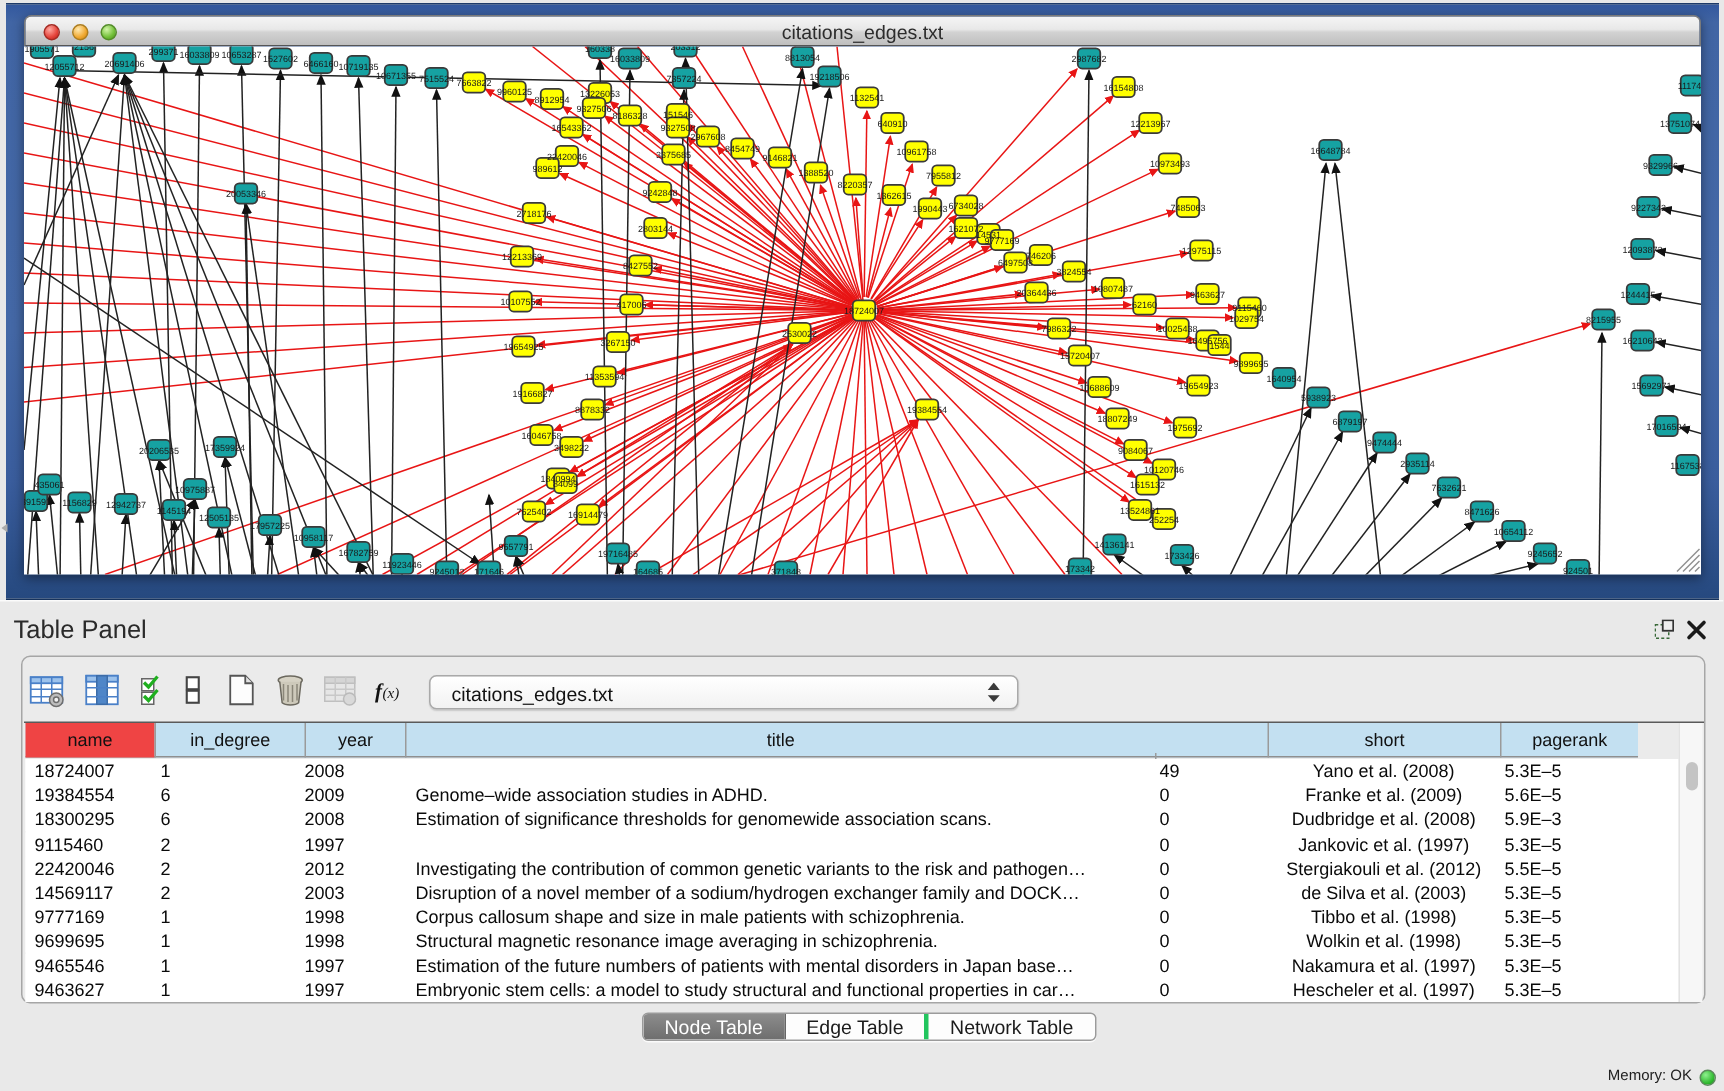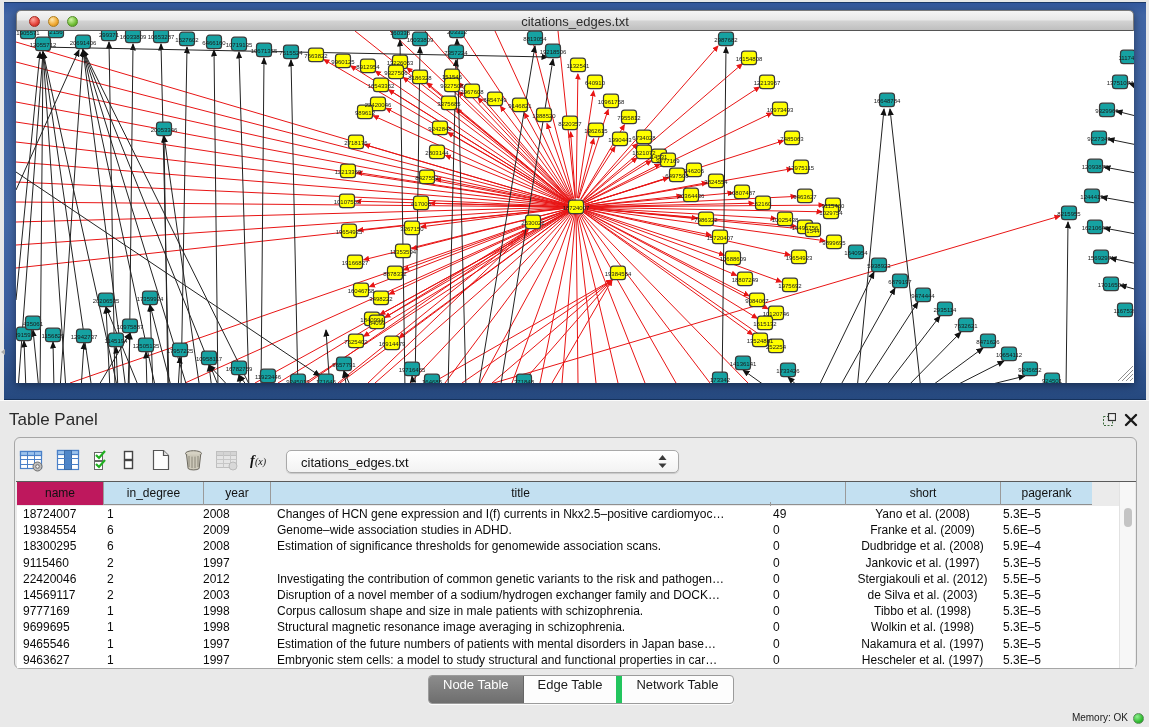--- a/index.html
+++ b/index.html
@@ -32,24 +32,24 @@
 #thead { position:absolute; left:17px; top:482px; width:1075px; height:23px; background:#c3e0f1;
   border-bottom:1px solid #8f8f8f; font-size:12px; color:#111; }
 #thead span { position:absolute; top:0; text-align:center; border-left:1px solid #9a9a9a; height:23px; line-height:23px; }
 .trow { position:absolute; left:17px; width:1103px; height:16px; font-size:12px; color:#0a0a0a; background:#fff; }
 .trow span { position:absolute; top:1px; white-space:nowrap; overflow:hidden; }
 .c0 { left:6px; } .c1 { left:90px; } .c2 { left:186px; } .c3 { left:260px; width:492px; }
 .c4 { left:756px; } .c5 { left:828px; width:155px; text-align:center; } .c6 { left:986px; }
 #tablebg { position:absolute; left:17px; top:506px; width:1103px; height:162px; background:#fff; }
 #vscroll { position:absolute; left:1119px; top:482px; width:16px; height:186px; background:#f7f7f7; border-left:1px solid #e2e2e2; }
 #vthumb { position:absolute; left:4px; top:26px; width:8px; height:19px; background:#c4c4c4; border-radius:4px; }
-#tabs { position:absolute; left:428px; top:675px; height:29px; display:flex;
+#tabs { position:absolute; left:428px; top:675px; height:19px; display:flex;
   border:1px solid #9b9b9b; border-radius:4px; overflow:hidden; background:#fdfdfd;
   box-shadow:0 1px 0 rgba(255,255,255,0.8); }
-#tabs .tab { font-size:13px; padding:1px 14px 0 14px; color:#1b1b1b; border-right:6px solid #22c55e; }
+#tabs .tab { font-size:13px; padding:1px 14px 0 14px; color:#1b1b1b; border-right:3px solid #22c55e; }
 #tabs .sel { background:linear-gradient(180deg,#8c8c8c,#6e6e6e); color:#fff; border-right:1px solid #666; }
 #mem { position:absolute; right:21px; top:712px; font-size:10px; color:#222; }
 #memdot { position:absolute; left:1133px; top:713px; width:11px; height:11px; border-radius:50%;
   background:radial-gradient(circle at 35% 30%, #8ef08e, #2db82d 65%, #1e8f1e); border:1px solid #5a8a5a; }
 .splitter { position:absolute; left:1px; top:349px; width:0; height:0;
   border-top:3px solid transparent; border-bottom:3px solid transparent; border-right:4px solid #ababab; }
 </style></head>
 <body>
 <div id="bluebg"></div>
 <div class="splitter"></div>
@@ -633,54 +633,53 @@
   <div id="combo">
     <span class="txt">citations_edges.txt</span>
     <svg width="9" height="14" style="position:absolute;right:11px;top:4px">
       <path d="M4.5,0 L8.5,5 L0.5,5 Z" fill="#3a3a3a"></path>
       <path d="M4.5,13 L8.5,8.5 L0.5,8.5 Z" fill="#3a3a3a"></path>
     </svg>
   </div>
   <div id="tablebg"></div>
   <div id="theadline"></div>
   <div id="thead">
-    <span style="left:0;width:86px;background:#be185d;border-left:none;">name</span>
+    <span style="left:0;width:86px;background:#ef4444;border-left:none;">name</span>
     <span style="left:86px;width:100px;">in_degree</span>
     <span style="left:186px;width:67px;">year</span>
     <span style="left:253px;width:500px;">title</span>
     <span style="left:753px;width:75px;margin-top:20px;">△ out_de…</span>
     <span style="left:828px;width:155px;">short</span>
     <span style="left:983px;width:92px;">pagerank</span>
   </div>
   <div class="trow" style="top:506px">
 <span class="c0">18724007</span>
     <span class="c1">1</span>
     <span class="c2">2008</span>
-    <span class="c3">Changes of HCN gene expression and I(f) currents in Nkx2.5–positive cardiomyoc…</span>
     <span class="c4">49</span>
     <span class="c5">Yano et al. (2008)</span>
     <span class="c6">5.3E–5</span>
   </div>
 <div class="trow" style="top:522.2px">
 <span class="c0">19384554</span>
     <span class="c1">6</span>
     <span class="c2">2009</span>
     <span class="c3">Genome–wide association studies in ADHD.</span>
     <span class="c4">0</span>
     <span class="c5">Franke et al. (2009)</span>
     <span class="c6">5.6E–5</span>
   </div>
 <div class="trow" style="top:538.4000000000001px">
 <span class="c0">18300295</span>
     <span class="c1">6</span>
     <span class="c2">2008</span>
     <span class="c3">Estimation of significance thresholds for genomewide association scans.</span>
     <span class="c4">0</span>
     <span class="c5">Dudbridge et al. (2008)</span>
-    <span class="c6">5.9E–4</span>
+    <span class="c6">5.9E–3</span>
   </div>
 <div class="trow" style="top:554.6000000000001px">
 <span class="c0">9115460</span>
     <span class="c1">2</span>
     <span class="c2">1997</span>
     <span class="c4">0</span>
     <span class="c5">Jankovic et al. (1997)</span>
     <span class="c6">5.3E–5</span>
   </div>
 <div class="trow" style="top:570.8000000000002px">

